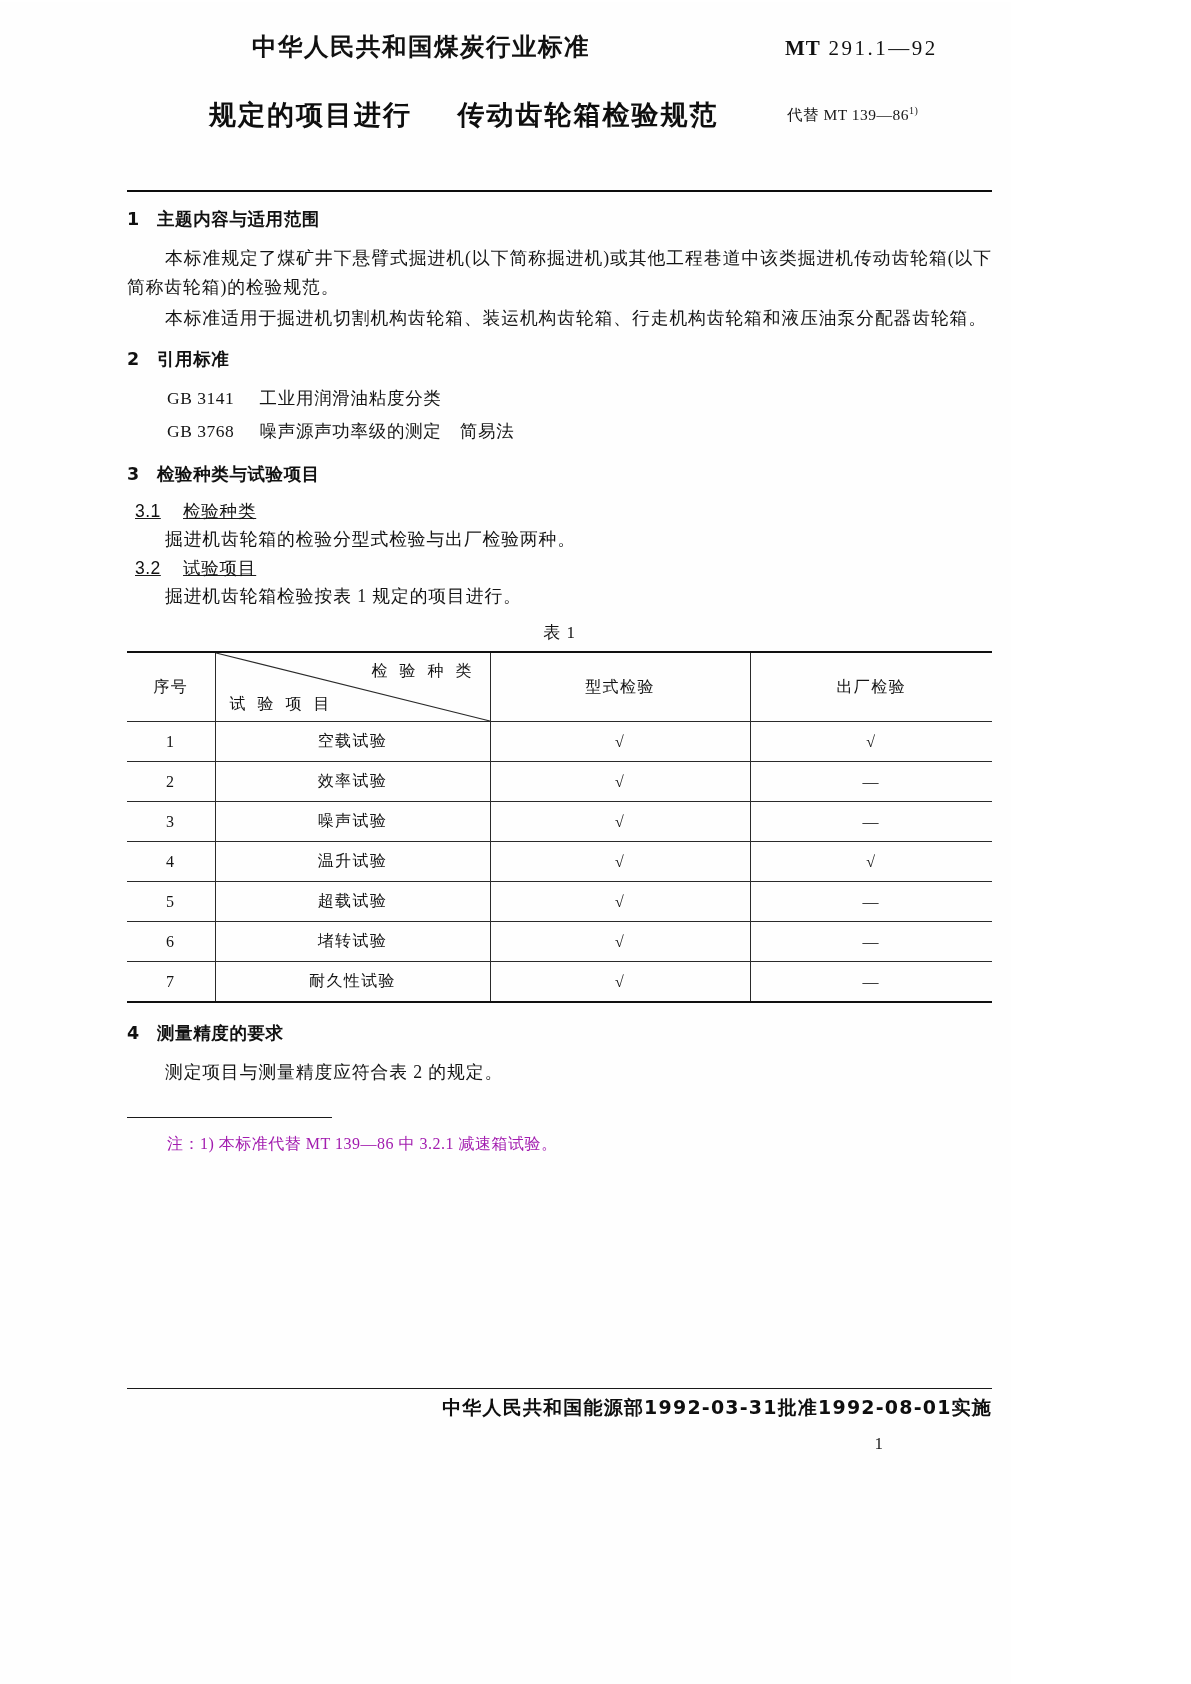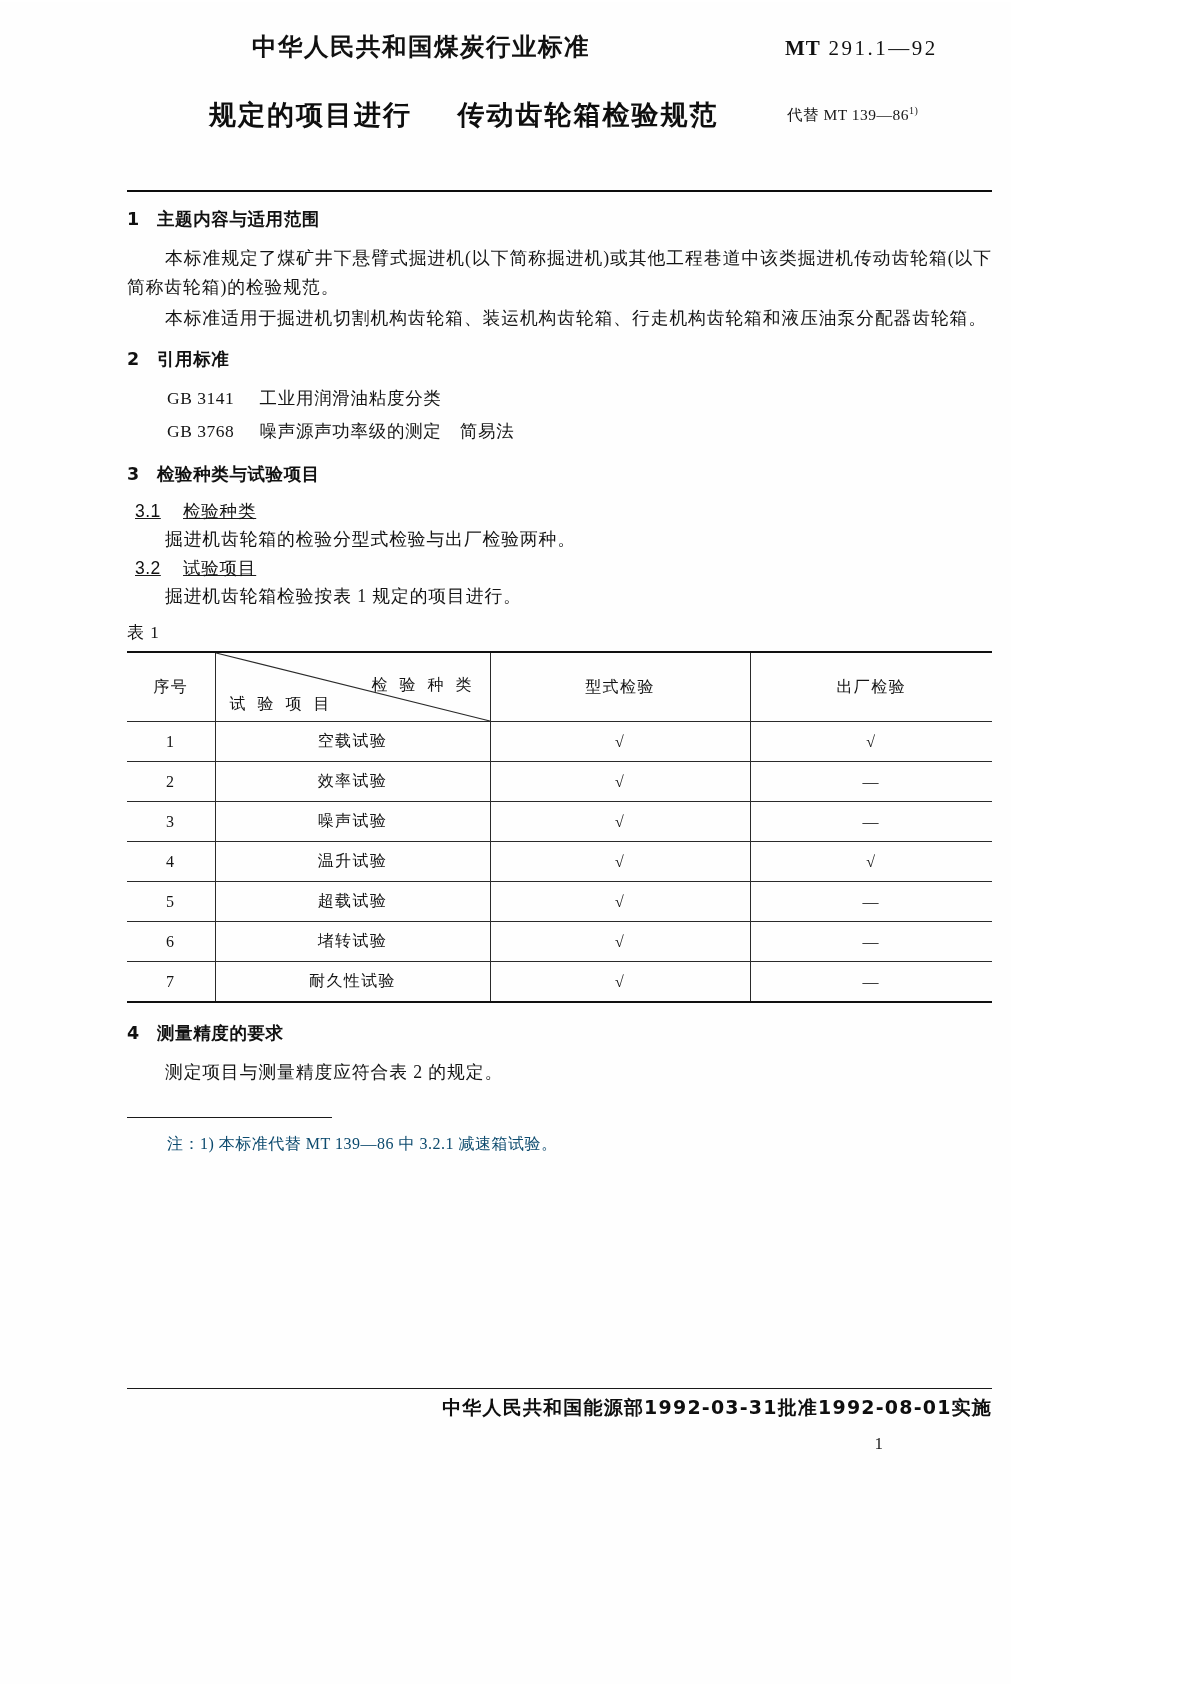--- a/index.html
+++ b/index.html
@@ -137,21 +137,21 @@
     line-height: 29px;
     letter-spacing: 0.7px;
     color: #141414;
   }
   .ref-code { letter-spacing: 0.5px; margin-top: 24px; }
   .gap-s { height: 12px; }
   .gap-m { height: 18px; }
 
   
   .table-caption {
-    text-align: left;
+    text-align: center;
     font-size: 17px;
     letter-spacing: 1px;
     margin: 10px 0 7px 0;
     color: #141414;
   }
   table.t1 {
     border-collapse: collapse;
     width: 865px;
     table-layout: fixed;
   }
@@ -178,21 +178,20 @@
 
   .diag-cell { position: relative; padding: 0; }
   .diag-svg { position: absolute; left: 0; top: 0; width: 100%; height: 100%; }
   .diag-top {
     position: absolute;
     right: 14px;
     top: 8px;
     font-size: 16px;
     letter-spacing: 4px;
     color: #141414;
-    margin-top: 14px;
   }
   .diag-bot {
     position: absolute;
     left: 14px;
     bottom: 6px;
     font-size: 16px;
     letter-spacing: 4px;
     color: #141414;
   }
   .check { font-size: 19px; line-height: 1; color: #1a1a1a; }
@@ -210,21 +209,21 @@
   .fn-rule {
     margin-top: 30px;
     width: 205px;
     border-top: 1.2px solid #1a1a1a;
     height: 0;
   }
   .fn-text {
     padding-left: 40px;
     font-size: 16px;
     letter-spacing: 0.5px;
-    color: #0c4a6e;
+    color: #a21caf;
   }
 
   
   .footer {
     position: absolute;
     left: 127px;
     top: 1393px;
     width: 865px;
     display: flex;
     justify-content: flex-end;

